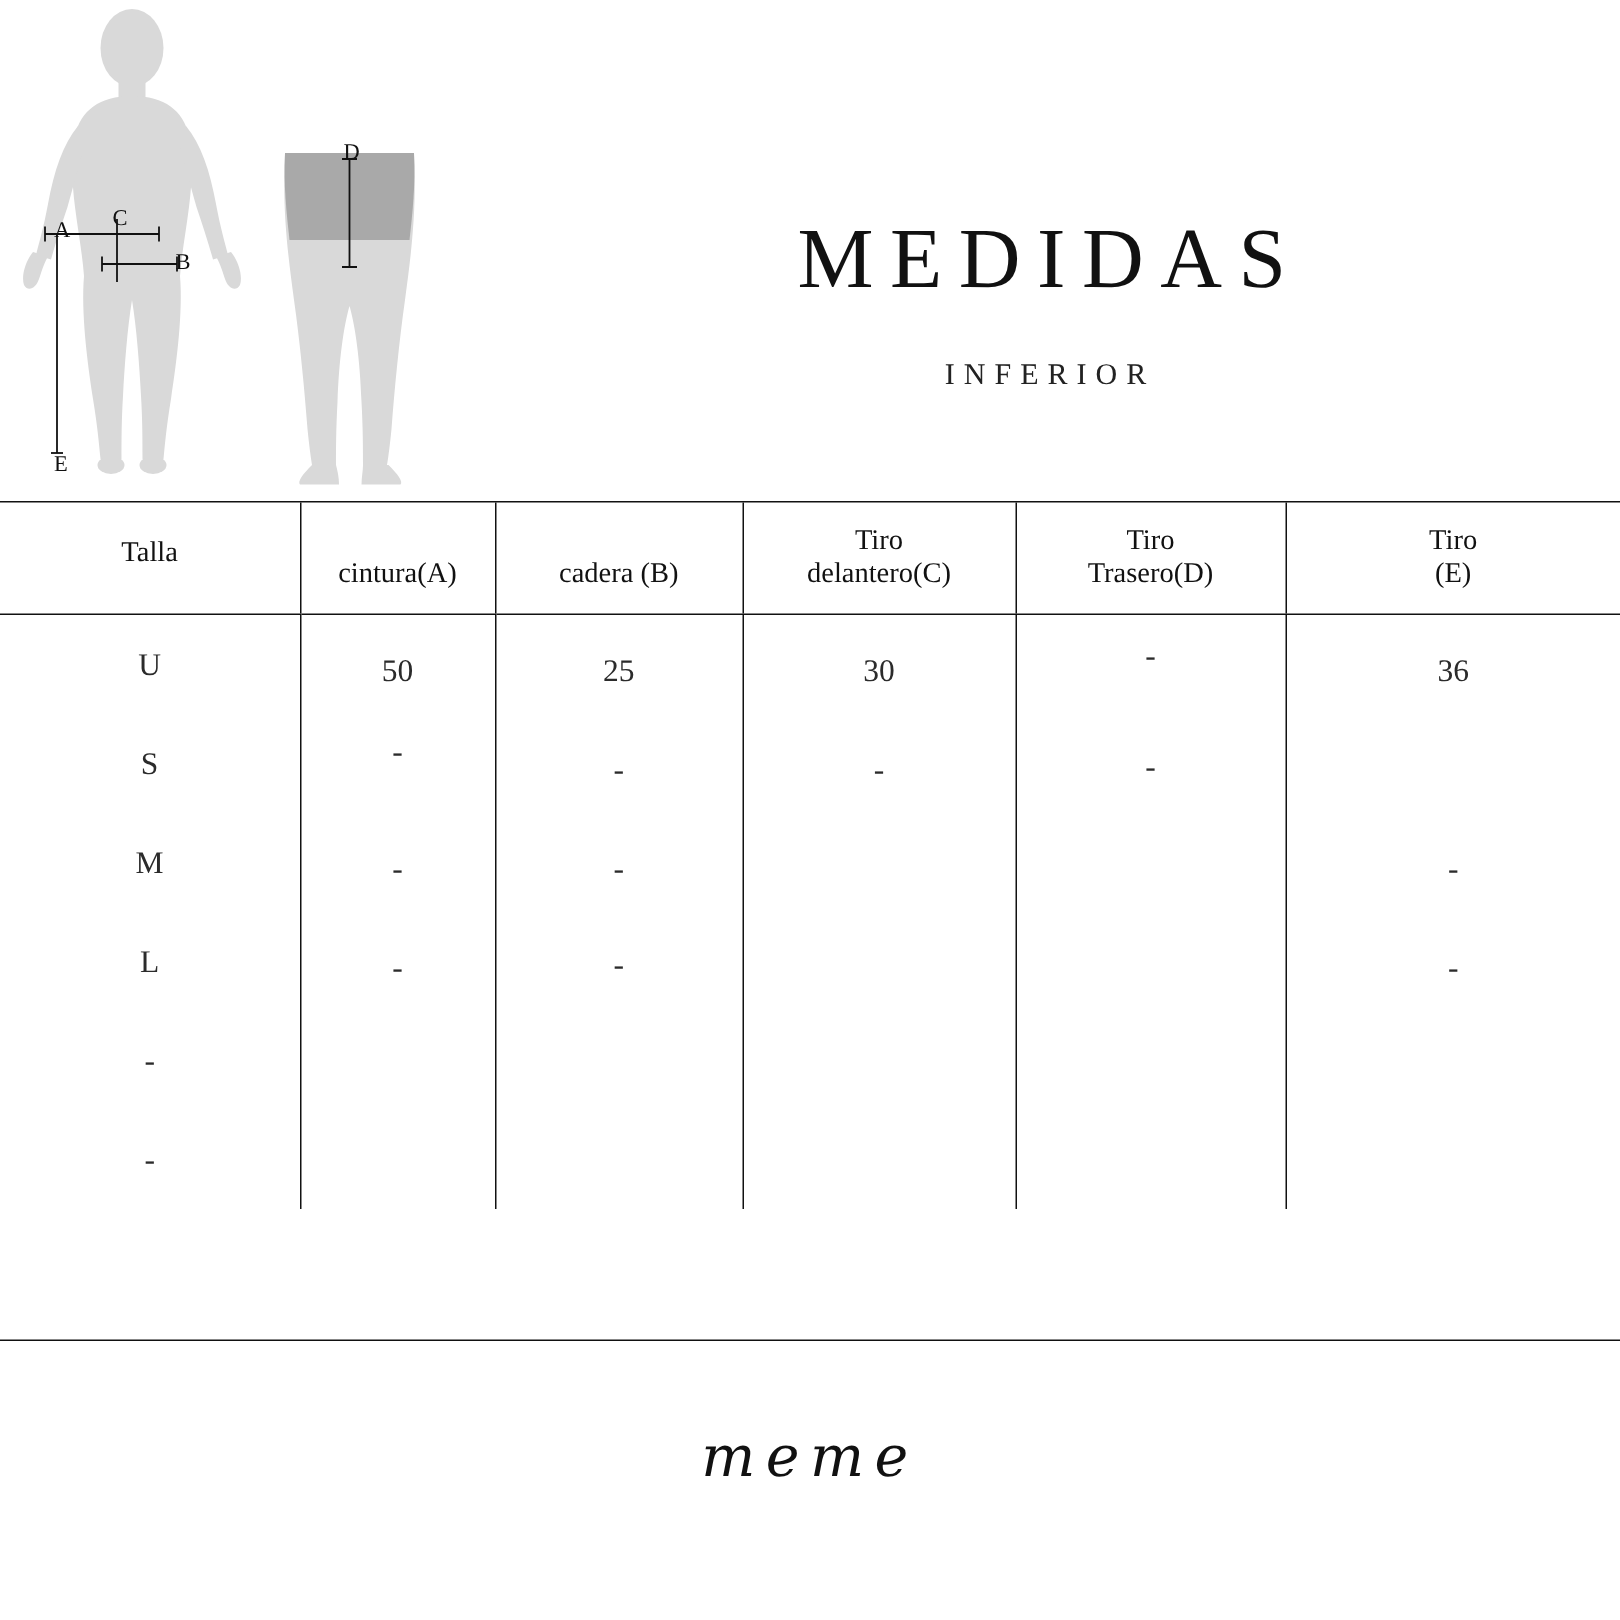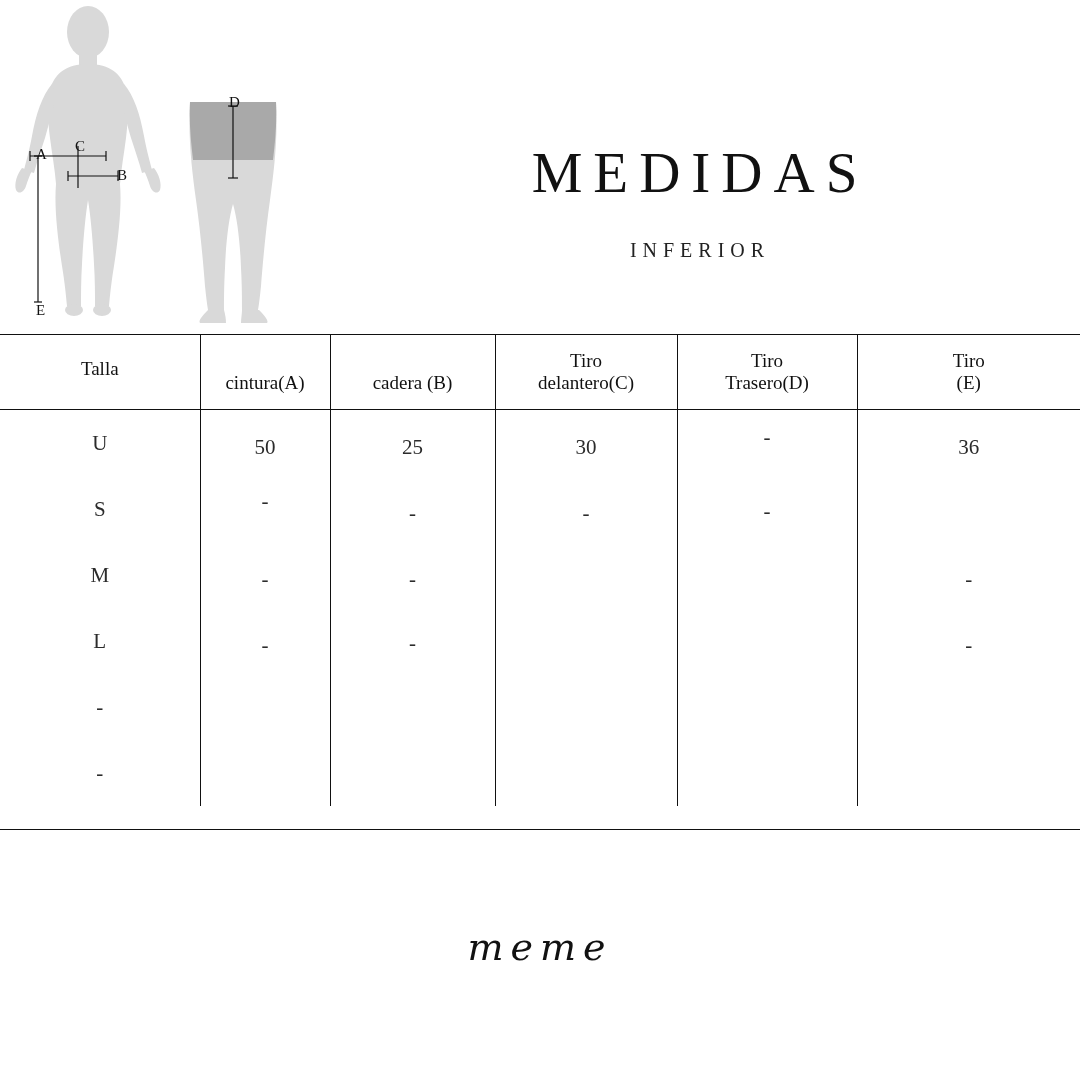--- a/index.html
+++ b/index.html
@@ -70,21 +70,21 @@
     color: #222;
     margin-top: 34px;
   }
 
   
   .table-wrap {
     position: absolute;
     left: 0;
     top: 334px;
     width: 1080px;
-    height: 496px;
+    height: 560px;
     border-top: 1.6px solid #111;
     border-bottom: 1.6px solid #111;
     box-sizing: border-box;
   }
   table.sizes {
     width: 1080px;
     border-collapse: collapse;
     table-layout: fixed;
   }
   table.sizes col.c0 { width: 200px; }
@@ -133,21 +133,21 @@
   .nudge-a { position: relative; top: -8px; }
   .nudge-b { position: relative; top: 4px; }
   .nudge-c { position: relative; top: -6px; }
   .nudge-e { position: relative; top: 2px; }
   .dash { color: #3a3a3a; }
 
   
   .signature {
     position: absolute;
     left: 0;
-    top: 925px;
+    top: 949px;
     width: 1080px;
     text-align: center;
     font-family: "DejaVu Serif", serif;
     font-style: italic;
     font-size: 38px;
     letter-spacing: 7px;
     color: #111;
   }
 </style>
 </head>

